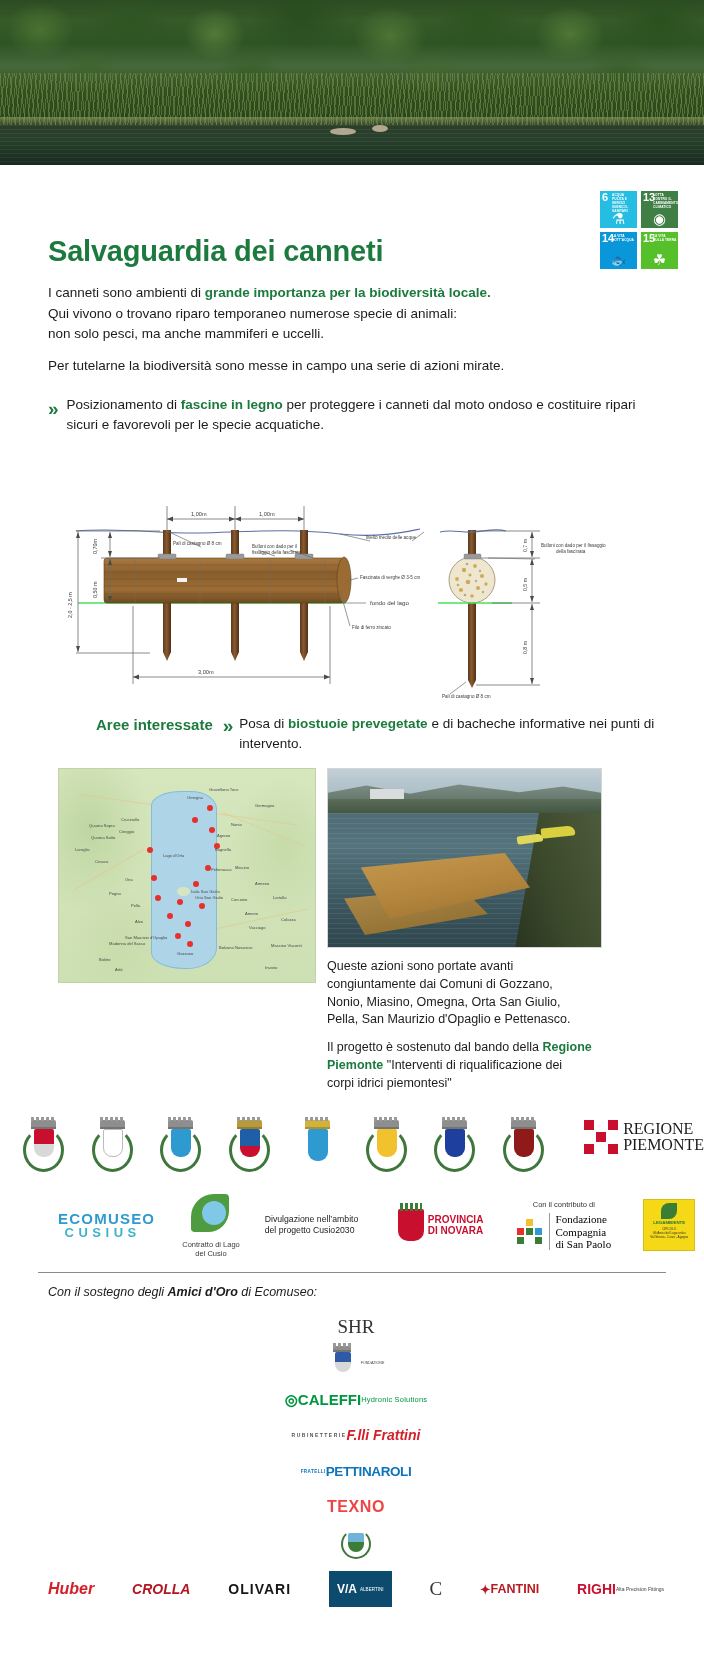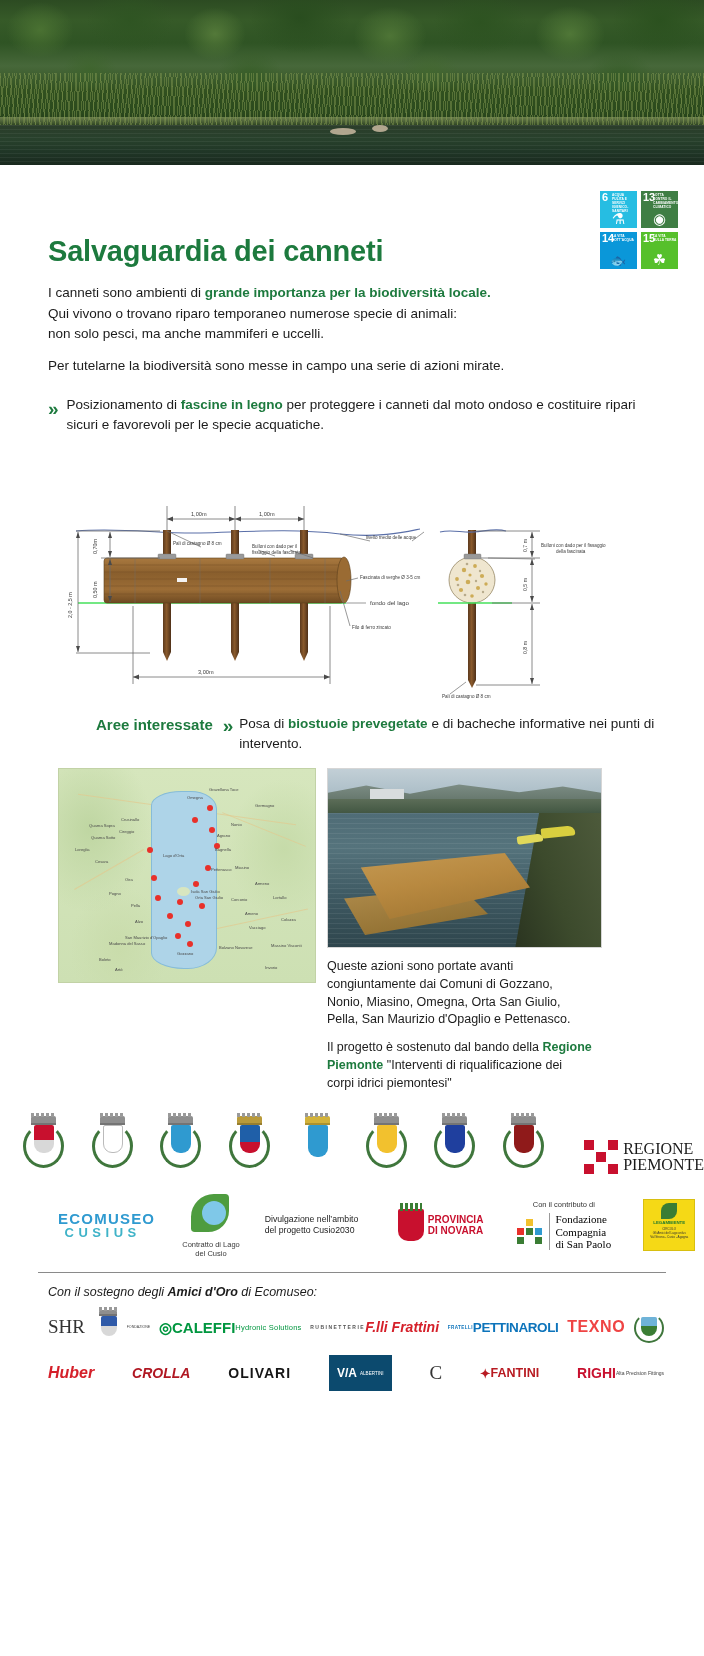--- a/index.html
+++ b/index.html
@@ -208,21 +208,21 @@
     background:#d8dcdd; }
 
   .side-text {
     margin-left: 11px; width: 275px; padding: 10px 10px 0 0;
     font-size: 12.5px; line-height: 1.42; color: #1c1c1c;
   }
   .side-text p { margin-bottom: 10px; }
 
   
   .crests-row {
-    display: flex; align-items: flex-end; gap: 16px;
+    display: flex; align-items: flex-start; gap: 16px;
     padding: 18px 0 0 22px; height: 72px;
   }
   .crest { width: 43px; height: 58px; position: relative; margin-right: 15px; }
   .crest .crown {
     position:absolute; left: 9px; top: 0; width: 25px; height: 9px;
     background: #8e8e8e; border-radius: 2px 2px 0 0;
     box-shadow: inset 0 -2px 0 rgba(0,0,0,.18);
   }
   .crest .crown::before {
     content:""; position:absolute; left:0; right:0; top:-3px; height:4px;
@@ -304,20 +304,21 @@
   .hr { height: 1px; background: #8a8a8a; margin: 12px 38px 0 38px; }
 
   .sostegno {
     padding: 12px 0 0 48px; font-size: 12.5px; font-style: italic; color: #1c1c1c;
   }
   .sostegno b { font-style: italic; }
 
   .amici-row {
     display:flex; align-items:center; justify-content: space-between;
     padding: 10px 40px 0 48px;
+    flex-direction: column;
   }
   .amici-row2 {
     display:flex; align-items:center; justify-content: space-between;
     padding: 10px 40px 0 48px;
   }
   .am { display:flex; align-items:center; justify-content:center; height: 36px; }
 
   .caleffi { color:#00963f; font-weight:700; font-size:15px; line-height:1; }
   .caleffi small { display:block; font-size:7.5px; font-weight:400; letter-spacing:.2px; }
   .frattini { color:#d5202a; font-weight:700; font-style:italic; font-size:14px; }

